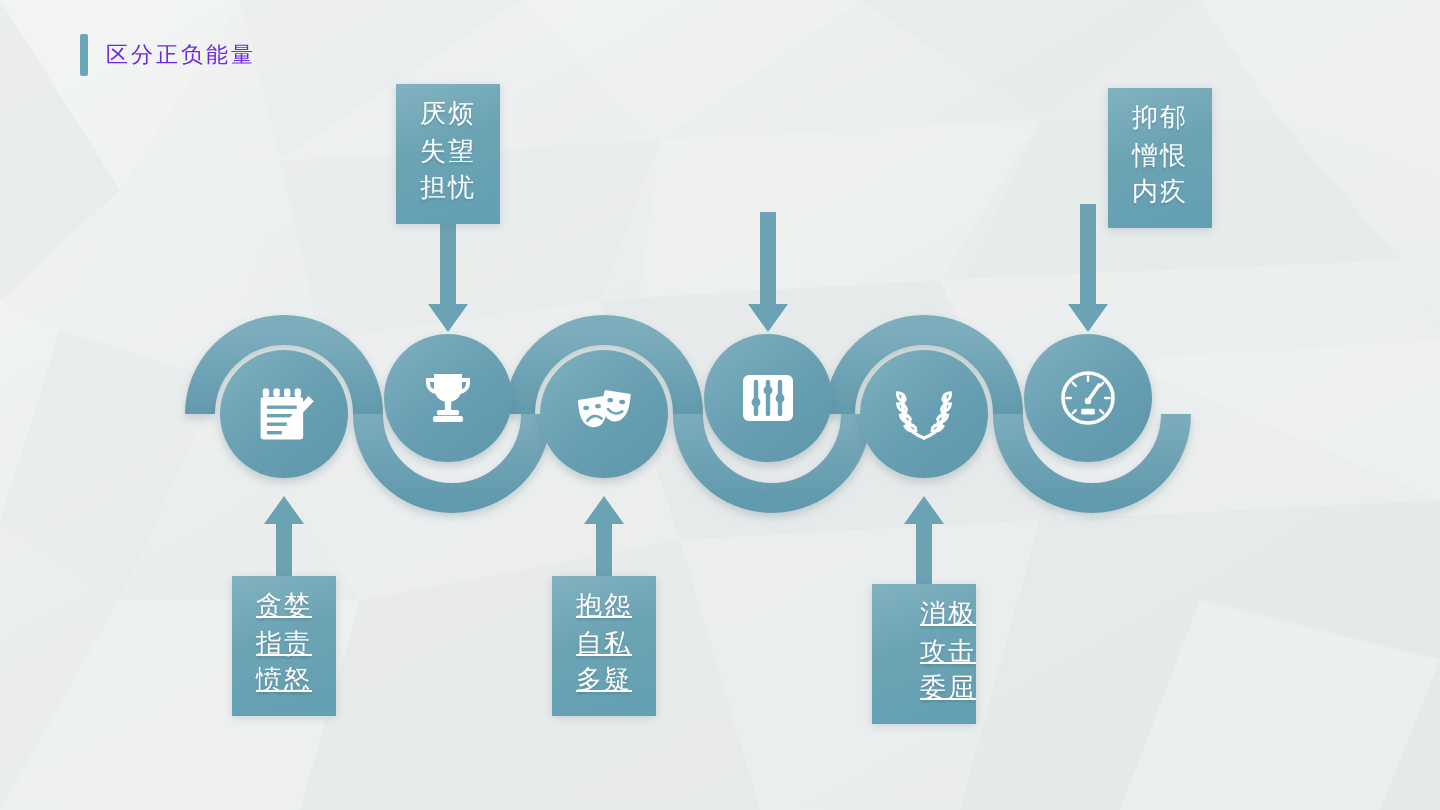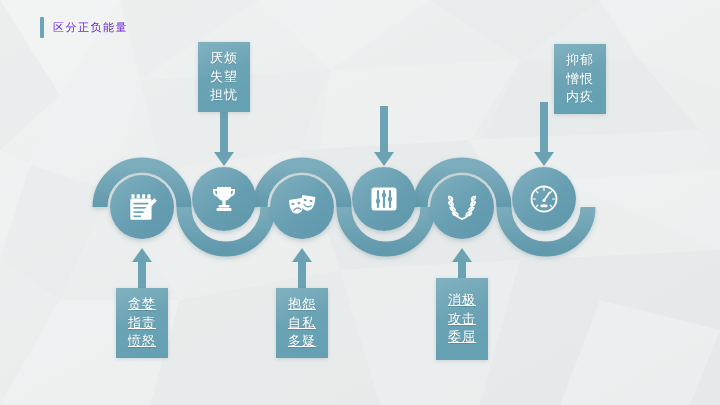--- a/index.html
+++ b/index.html
@@ -258,19 +258,19 @@
   </div>
 
   <div class="stem" data-name="stem-bottom-3" style="left:298px;top:260px;width:8px;height:36px;background:#6ba3b4;"></div>
   <div class="panel bottom" data-name="panel-bottom-3" style="left:276px;top:288px;height:70px;">
     <span data-name="panel-line">抱怨</span>
     <span data-name="panel-line">自私</span>
     <span data-name="panel-line">多疑</span>
   </div>
 
   <div class="stem" data-name="stem-bottom-5" style="left:458px;top:260px;width:8px;height:36px;background:#6ba3b4;"></div>
-  <div class="panel bottom" data-name="panel-bottom-5" style="left:436px;top:278px;height:82px;">
+  <div class="panel bottom" data-name="panel-bottom-5" style="left:436px;top:292px;height:70px;align-items:flex-end;">
     <span data-name="panel-line">消极</span>
     <span data-name="panel-line">攻击</span>
     <span data-name="panel-line">委屈</span>
   </div>
 
 </div>
 
 </body></html>

